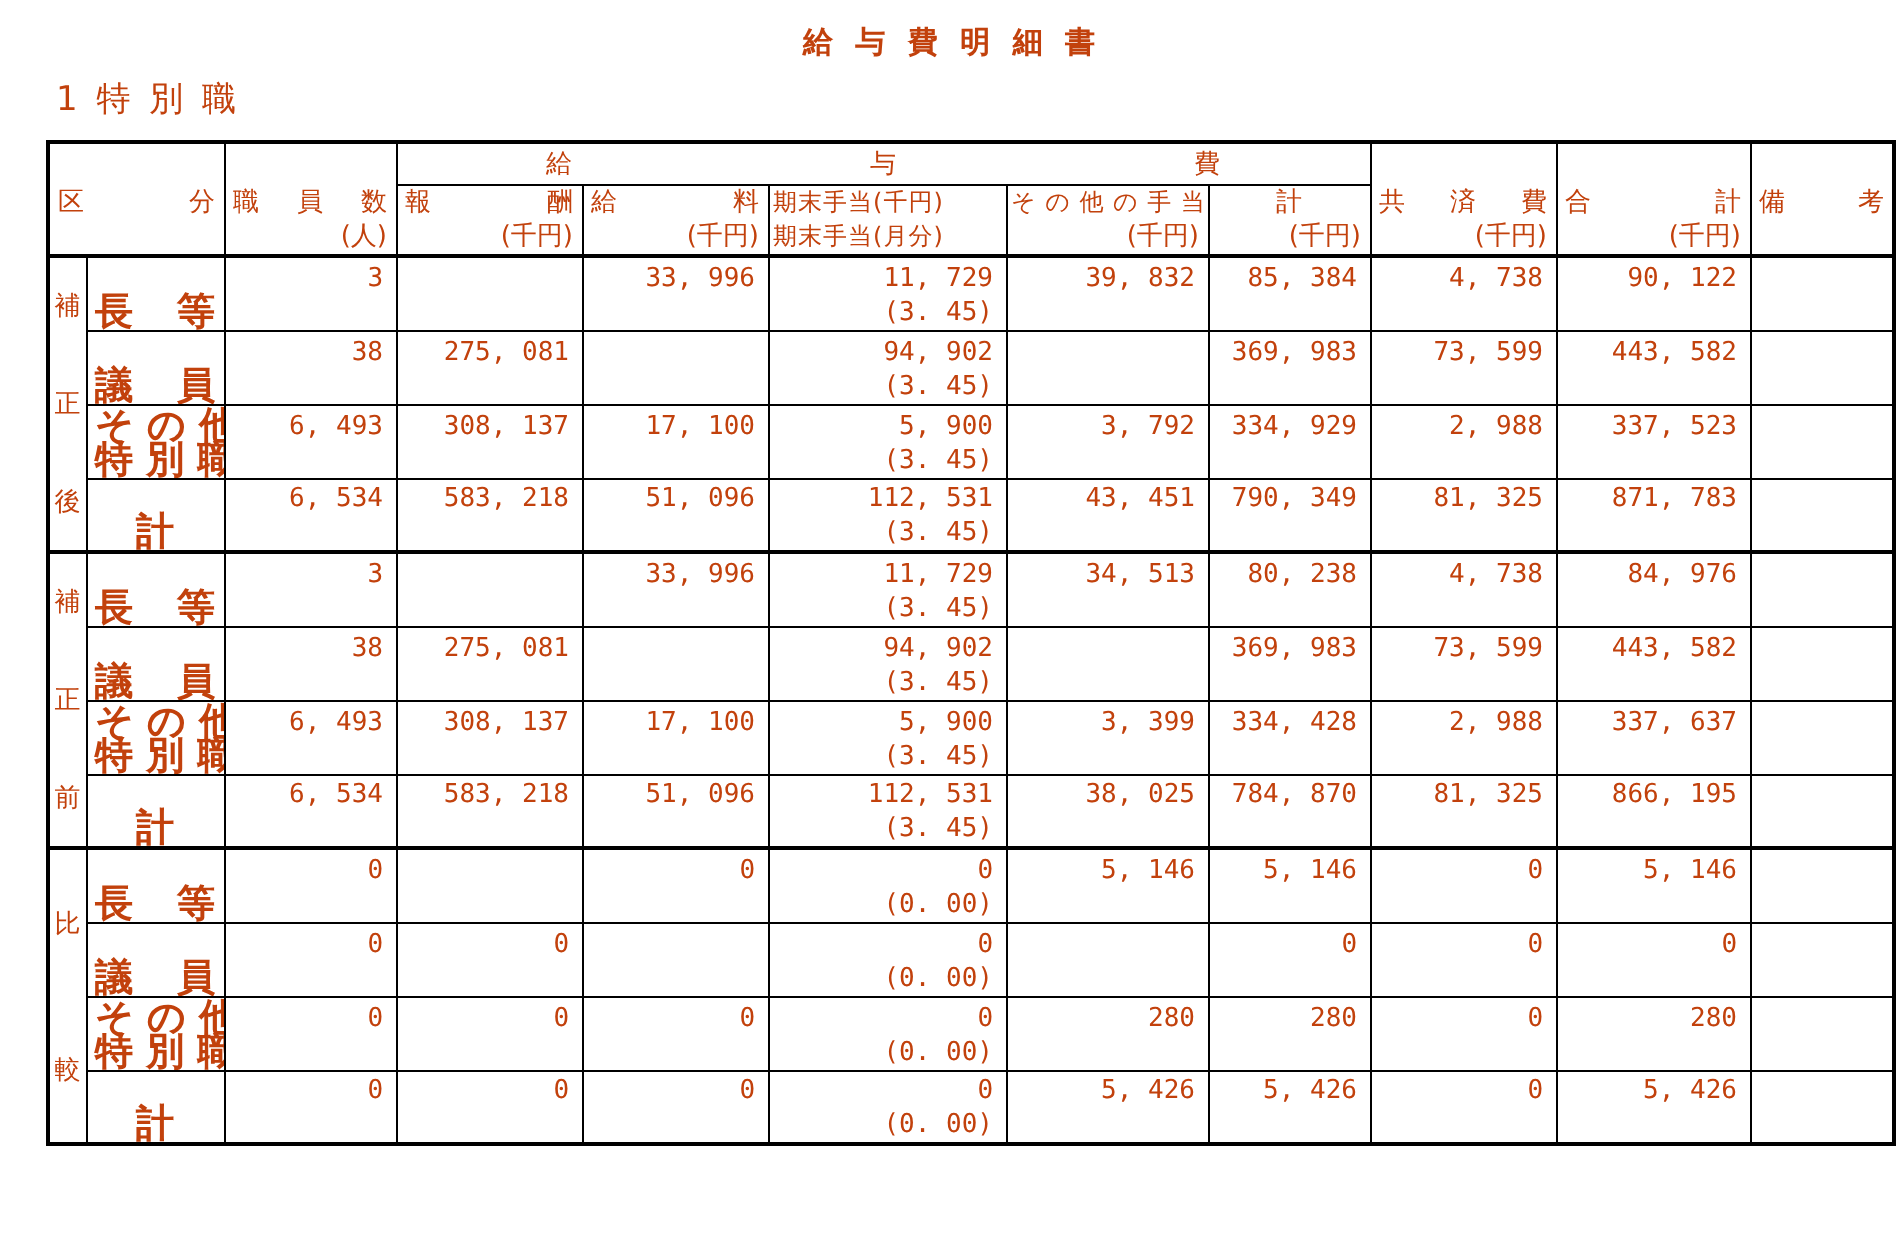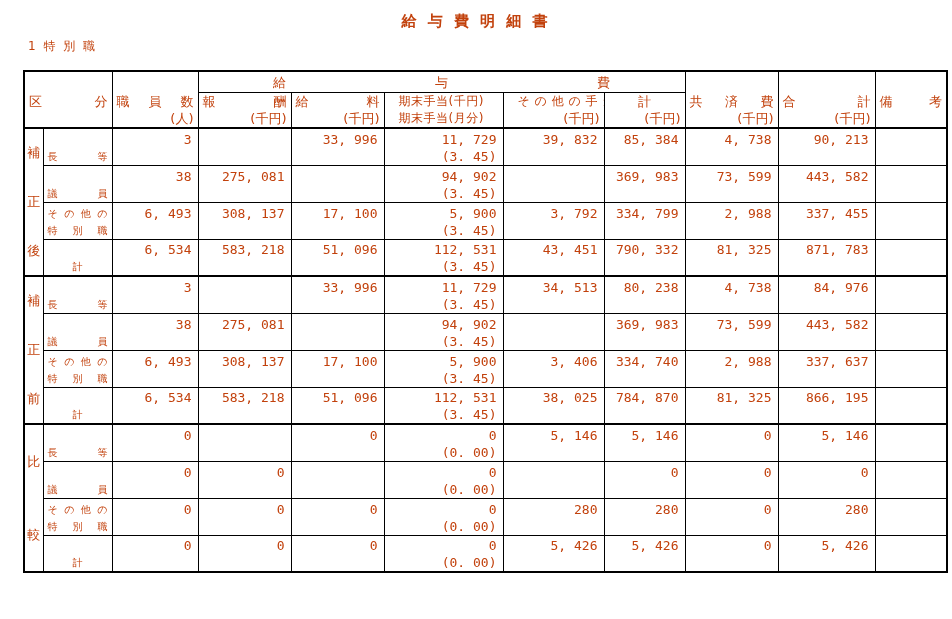--- a/index.html
+++ b/index.html
@@ -1,47 +1,47 @@
 <!DOCTYPE html>
 <html><head>
 <meta charset="utf-8">
 <style>
   html,body{margin:0;padding:0;background:#fff;}
   .page{position:relative;width:952px;height:619px;background:#ffffff;color:#c2410c;
         font-family:"DejaVu Sans","Liberation Sans",sans-serif;overflow:hidden;}
 
   .title{position:absolute;top:12px;left:0;width:100%;text-align:center;
          font-size:15px;font-weight:bold;letter-spacing:3px;white-space:nowrap;}
-  .section{position:absolute;top:38px;left:28px;font-size:12px;letter-spacing:2px;white-space:nowrap;}
+  .section{position:absolute;top:38px;left:28px;font-size:17px;letter-spacing:2px;white-space:nowrap;}
   .footer{position:absolute;top:623px;right:47px;font-size:13px;letter-spacing:1px;white-space:nowrap;}
 
   table.salary{position:absolute;left:23px;top:70px;width:923px;
                border-collapse:collapse;table-layout:fixed;border:2px solid #000;font-size:13px;}
   table.salary td{border:1px solid #000;padding:0;vertical-align:bottom;overflow:hidden;}
 
   tr.h1{height:21px;}
   tr.h2{height:36px;}
   tbody tr{height:37px;}
   tr.gstart > td{border-top:2px solid #000;}
 
   .hl{height:17px;line-height:17px;padding:0 4px;font-size:13px;white-space:nowrap;}
   .justify{text-align:justify;text-align-last:justify;text-justify:inter-character;}
   .right{text-align:right;}
   .centered{text-align:center;text-align-last:center;}
-  .fit{padding:0 14px;font-size:12px;letter-spacing:0.5px;white-space:nowrap;}
+  .fit{padding:0 2px;font-size:12px;letter-spacing:0.5px;white-space:nowrap;}
 
   td.hgroup{vertical-align:top;}
   .gx{display:flex;justify-content:space-around;height:19px;line-height:19px;font-size:13px;}
 
   td.gcell{vertical-align:middle;}
   .gwrap{display:flex;flex-direction:column;justify-content:space-around;align-items:center;
          height:146px;font-size:13px;}
 
   td.lcell{vertical-align:middle;}
-  .ll{height:17px;line-height:17px;padding:0 4px;font-size:10px;white-space:nowrap;}
+  .ll{height:17px;line-height:17px;padding:0 4px;font-size:19px;white-space:nowrap;font-weight:bold;}
 
   td.vcell{vertical-align:top;}
   .val,.sub{height:17px;line-height:17px;text-align:right;padding:0 6px;
             font-family:"DejaVu Sans Mono","Liberation Mono",monospace;font-size:13px;white-space:nowrap;}
   .val{margin-top:1px;}
 </style>
 </head>
 <body>
 
 <div class="page">
@@ -150,21 +150,21 @@
           </td>
           <td class="vcell">
             <div class="val">85, 384</div>
             <div class="sub"></div>
           </td>
           <td class="vcell">
             <div class="val">4, 738</div>
             <div class="sub"></div>
           </td>
           <td class="vcell">
-            <div class="val">90, 213</div>
+            <div class="val">90, 122</div>
             <div class="sub"></div>
           </td>
           <td class="vcell">
             <div class="val"></div>
             <div class="sub"></div>
           </td>
         </tr>
         <tr>
           <td class="lcell">
             <div class="ll justify">議 員</div>
@@ -225,29 +225,29 @@
           </td>
           <td class="vcell">
             <div class="val">5, 900</div>
             <div class="sub">(3. 45)</div>
           </td>
           <td class="vcell">
             <div class="val">3, 792</div>
             <div class="sub"></div>
           </td>
           <td class="vcell">
-            <div class="val">334, 799</div>
+            <div class="val">334, 929</div>
             <div class="sub"></div>
           </td>
           <td class="vcell">
             <div class="val">2, 988</div>
             <div class="sub"></div>
           </td>
           <td class="vcell">
-            <div class="val">337, 455</div>
+            <div class="val">337, 523</div>
             <div class="sub"></div>
           </td>
           <td class="vcell">
             <div class="val"></div>
             <div class="sub"></div>
           </td>
         </tr>
         <tr>
           <td class="lcell">
             <div class="ll centered">計</div>
@@ -266,21 +266,21 @@
           </td>
           <td class="vcell">
             <div class="val">112, 531</div>
             <div class="sub">(3. 45)</div>
           </td>
           <td class="vcell">
             <div class="val">43, 451</div>
             <div class="sub"></div>
           </td>
           <td class="vcell">
-            <div class="val">790, 332</div>
+            <div class="val">790, 349</div>
             <div class="sub"></div>
           </td>
           <td class="vcell">
             <div class="val">81, 325</div>
             <div class="sub"></div>
           </td>
           <td class="vcell">
             <div class="val">871, 783</div>
             <div class="sub"></div>
           </td>
@@ -393,25 +393,25 @@
           </td>
           <td class="vcell">
             <div class="val">17, 100</div>
             <div class="sub"></div>
           </td>
           <td class="vcell">
             <div class="val">5, 900</div>
             <div class="sub">(3. 45)</div>
           </td>
           <td class="vcell">
-            <div class="val">3, 406</div>
-            <div class="sub"></div>
-          </td>
-          <td class="vcell">
-            <div class="val">334, 740</div>
+            <div class="val">3, 399</div>
+            <div class="sub"></div>
+          </td>
+          <td class="vcell">
+            <div class="val">334, 428</div>
             <div class="sub"></div>
           </td>
           <td class="vcell">
             <div class="val">2, 988</div>
             <div class="sub"></div>
           </td>
           <td class="vcell">
             <div class="val">337, 637</div>
             <div class="sub"></div>
           </td>

